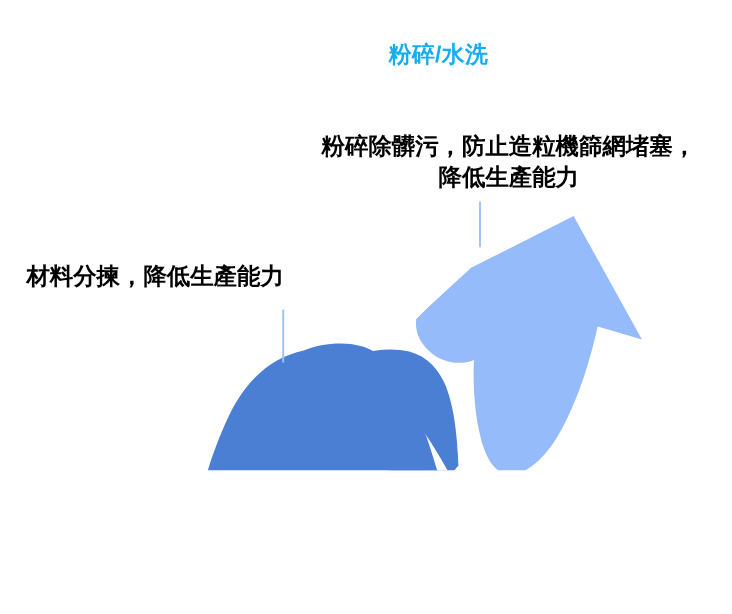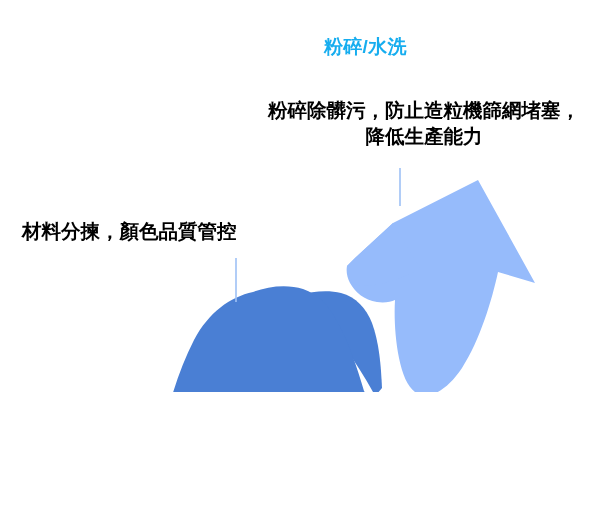--- a/index.html
+++ b/index.html
@@ -41,21 +41,21 @@
     line-height: 1.32;
     color: #000000;
   }
 
   #heading-stage2 {
     left: 324px;
     top: 36px;
   }
   #body-stage2 {
     left: 268px;
-    top: 98px;
+    top: 110px;
     width: 312px;
     text-align: center;
   }
   #heading-stage1 {
     left: 32px;
     top: 171px;
   }
   #body-stage1 {
     left: 22px;
     top: 219px;
@@ -122,15 +122,15 @@
 
     <line x1="236" y1="258" x2="236" y2="302" stroke="#9EC1F5" stroke-width="1.6"></line>
     <line x1="400" y1="168" x2="400" y2="206" stroke="#9EC1F5" stroke-width="1.6"></line>
   </svg>
 
   <div class="heading" id="heading-stage2" style="color:#16ADEF;">粉碎/水洗</div>
 
   <div class="body-text" id="body-stage2">粉碎除髒污，防止造粒機篩網堵塞，降低生產能力</div>
 
 
-  <div class="body-text" id="body-stage1">材料分揀，顏色品質管控</div>
+  <div class="body-text" id="body-stage1">材料分揀，降低生產能力</div>
 
 </div>
 
 </body></html>

